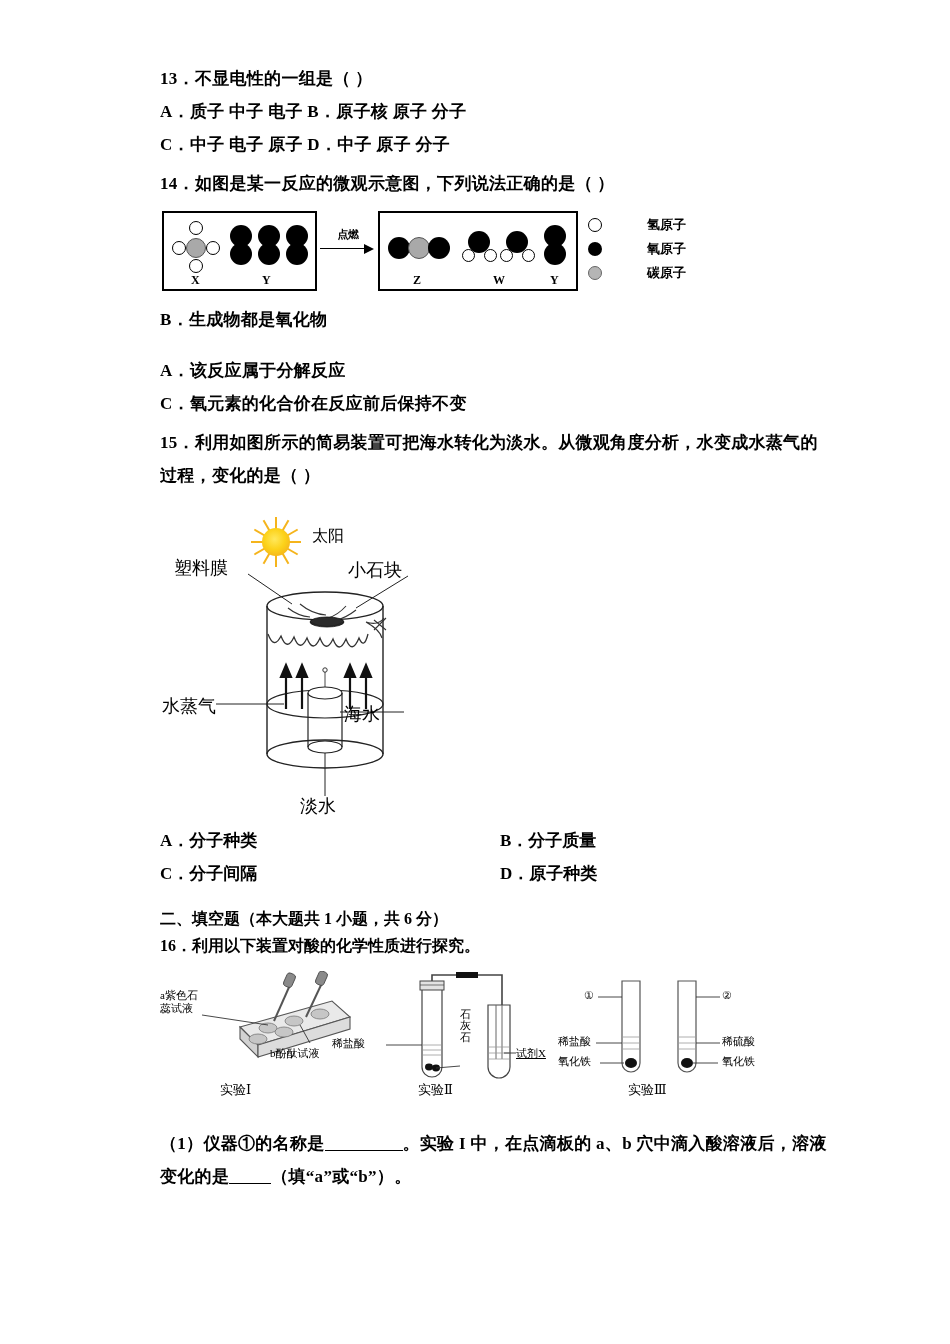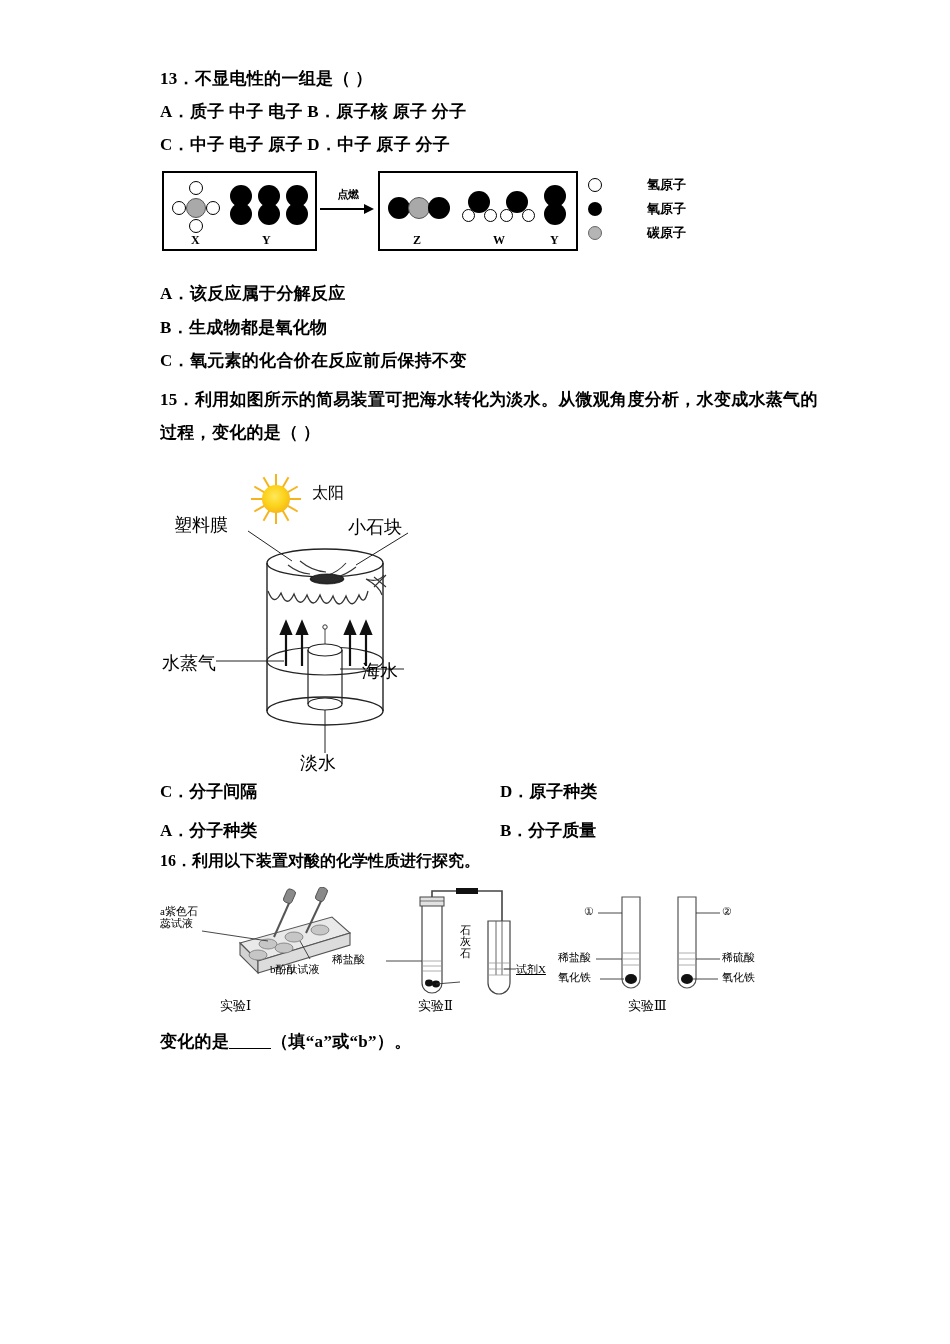--- a/index.html
+++ b/index.html
@@ -118,20 +118,21 @@
 </head>
 <body>
 
 <div class="page">
  <div class="content">
 
   <div class="q-line">13．不显电性的一组是（      ）</div>
   <div class="opt-line">A．质子 中子 电子   B．原子核 原子 分子</div>
   <div class="opt-line">C．中子 电子 原子   D．中子 原子 分子</div>
 
+  <div class="q-line" style="margin-top:6px;">14．如图是某一反应的微观示意图，下列说法正确的是（      ）</div>
 
   <div class="q14-fig">
 
     <div class="mol-box box-left">
 
       <div class="atom c" style="left:22px;top:25px;width:20px;height:20px;"></div>
       <div class="atom h" style="left:25px;top:8px;width:14px;height:14px;"></div>
       <div class="atom h" style="left:8px;top:28px;width:14px;height:14px;"></div>
       <div class="atom h" style="left:42px;top:28px;width:14px;height:14px;"></div>
       <div class="atom h" style="left:25px;top:46px;width:14px;height:14px;"></div>
@@ -181,22 +182,22 @@
         <span class="legend-dot o"></span>
         <span class="legend-txt">氧原子</span>
       </div>
       <div class="legend-row">
         <span class="legend-dot c"></span>
         <span class="legend-txt">碳原子</span>
       </div>
     </div>
   </div>
 
+  <div class="opt-line">B．生成物都是氧化物</div>
   <div class="opt-line" style="margin-top:18px;">A．该反应属于分解反应</div>
-  <div class="opt-line">B．生成物都是氧化物</div>
   <div class="opt-line">C．氧元素的化合价在反应前后保持不变</div>
 
   <div class="q-line" style="margin-top:6px;">15．利用如图所示的简易装置可把海水转化为淡水。从微观角度分析，水变成水蒸气的</div>
   <div class="q-line">过程，变化的是（      ）</div>
 
   <div class="q15-fig">
 
     <div class="sun-wrap">
       <div class="sun-ray" style="transform:rotate(0deg);"></div>
       <div class="sun-ray" style="transform:rotate(30deg);"></div>
@@ -257,33 +258,34 @@
 
       <line x1="68" y1="10" x2="112" y2="40" stroke="#222" stroke-width="1"></line>
       <line x1="228" y1="12" x2="176" y2="44" stroke="#222" stroke-width="1"></line>
       <line x1="36" y1="140" x2="104" y2="140" stroke="#222" stroke-width="1"></line>
       <line x1="160" y1="148" x2="224" y2="148" stroke="#222" stroke-width="1"></line>
     </svg>
 
     <div class="label-txt" style="left:14px;top:48px;">塑料膜</div>
     <div class="label-txt" style="left:188px;top:50px;">小石块</div>
     <div class="label-txt" style="left:2px;top:186px;">水蒸气</div>
-    <div class="label-txt" style="left:202px;top:194px;">海水</div>
+    <div class="label-txt" style="left:184px;top:194px;">海水</div>
     <div class="label-txt" style="left:140px;top:286px;">淡水</div>
   </div>
 
+  <div class="opt-row" style="margin-top:6px;">
+    <span>A．分子种类</span>
+    <span>B．分子质量</span>
+  </div>
   <div class="opt-row">
     <span>C．分子间隔</span>
     <span>D．原子种类</span>
   </div>
-  <div class="opt-row" style="margin-top:6px;">
-    <span>A．分子种类</span>
-    <span>B．分子质量</span>
-  </div>
-
+
+  <div class="sec-head" style="margin-top:14px;">二、填空题（本大题共 1 小题，共 6 分）</div>
   <div class="sec-head">16．利用以下装置对酸的化学性质进行探究。</div>
 
   <div class="q16-fig">
 
     <svg width="200" height="120" style="position:absolute;left:22px;top:2px;">
 
       <polygon points="58,56 150,30 168,46 76,74" fill="#e9e9e9" stroke="#555" stroke-width="1.1"></polygon>
       <polygon points="58,56 76,74 76,86 58,68" fill="#d2d2d2" stroke="#555" stroke-width="1.1"></polygon>
       <polygon points="76,74 168,46 168,58 76,86" fill="#dcdcdc" stroke="#555" stroke-width="1.1"></polygon>
 
@@ -374,18 +376,21 @@
 
     <div class="small-lbl" style="left:424px;top:20px;">①</div>
     <div class="small-lbl" style="left:562px;top:20px;">②</div>
     <div class="small-lbl" style="left:398px;top:66px;">稀盐酸</div>
     <div class="small-lbl" style="left:398px;top:86px;">氧化铁</div>
     <div class="small-lbl" style="left:562px;top:66px;">稀硫酸</div>
     <div class="small-lbl" style="left:562px;top:86px;">氧化铁</div>
     <div class="exp-cap" style="left:468px;top:112px;">实验Ⅲ</div>
   </div>
 
+  <div class="q-line" style="margin-top:18px;">
+    <span>（1）仪器①的名称是</span><span class="blank-long"></span><span>。实验 I 中，在点滴板的 a、b 穴中滴入酸溶液后，溶液</span>
+  </div>
   <div class="q-line">
     <span>变化的是</span><span class="blank-short"></span><span>（填“a”或“b”）。</span>
   </div>
 
  </div>
 </div>
 
 </body></html>

